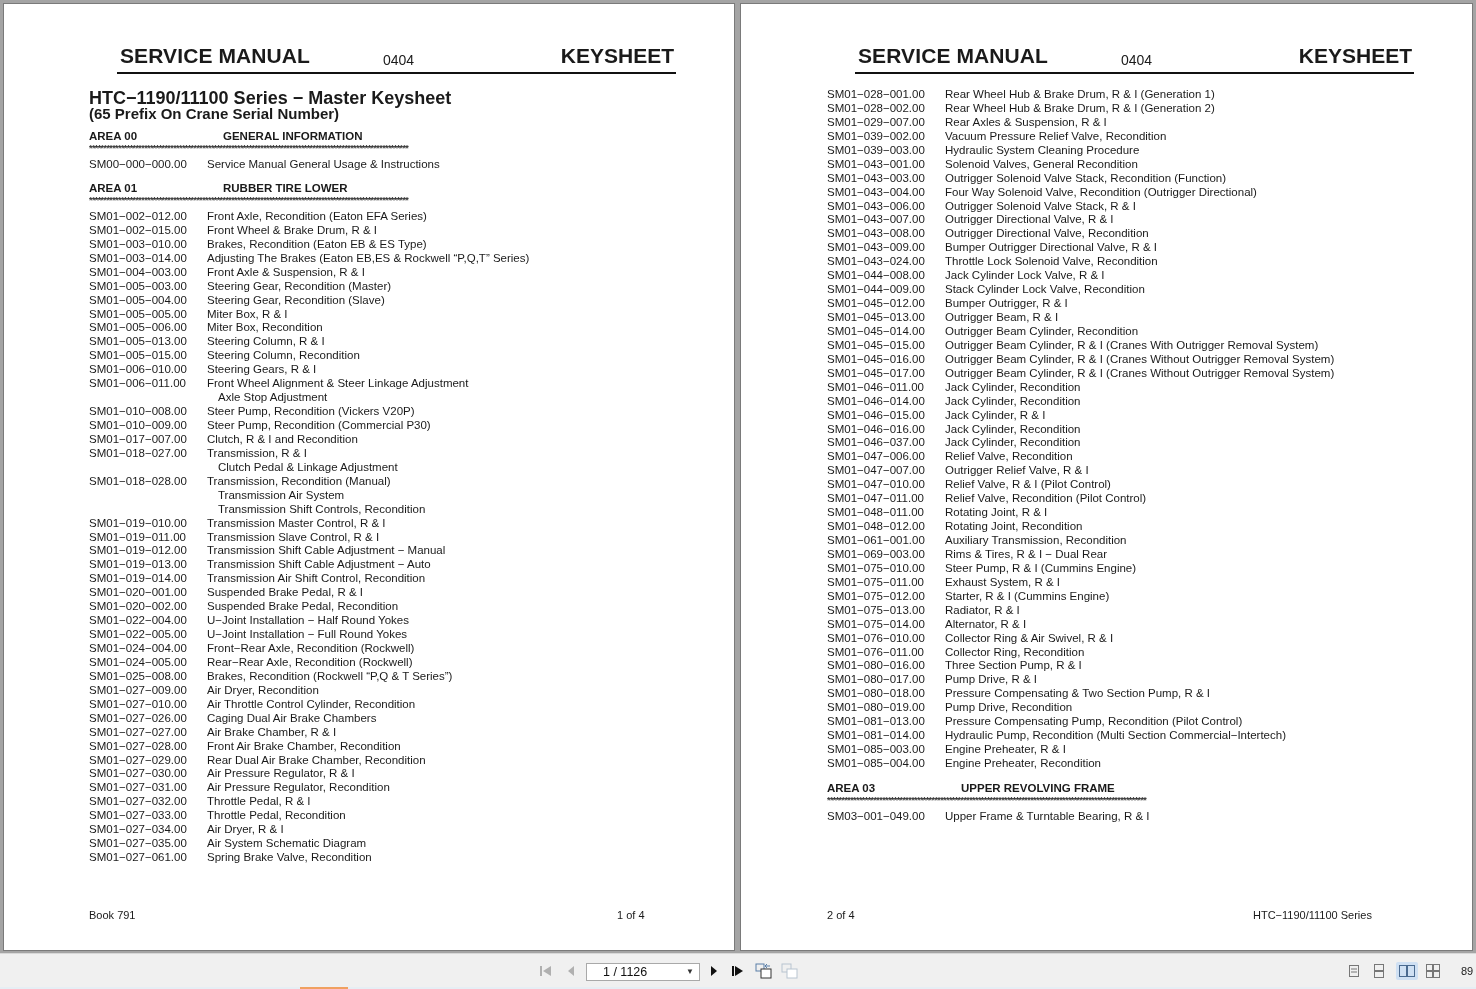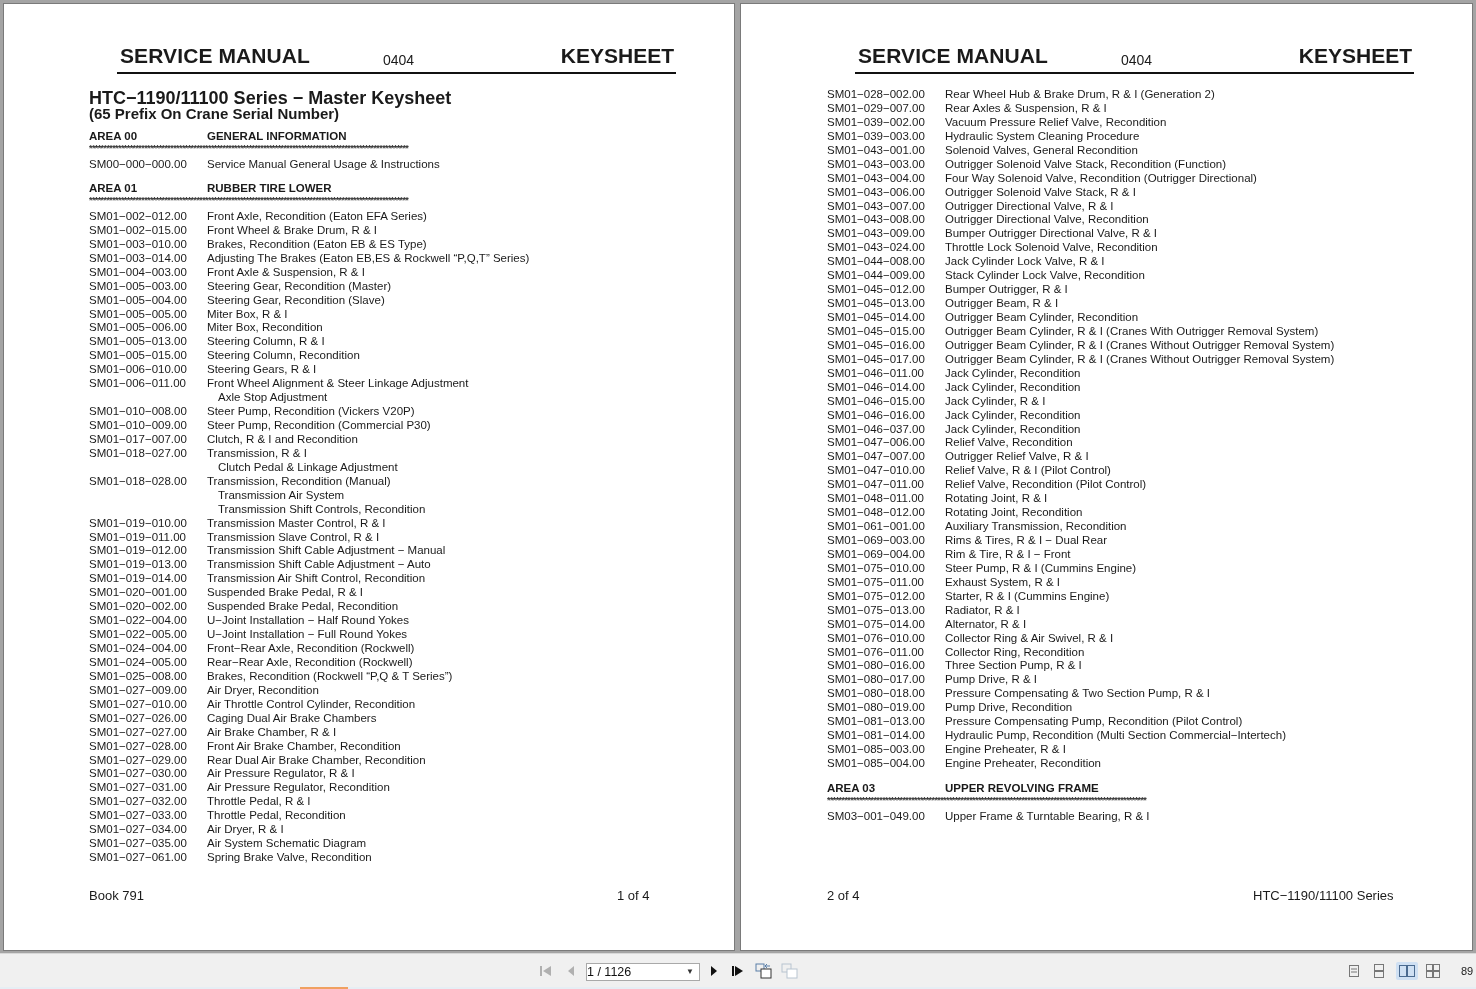--- a/index.html
+++ b/index.html
@@ -23,39 +23,39 @@
   .hdr .sm { position:absolute; left:3px; top:0; font-size:21px; font-weight:bold; letter-spacing:0.1px; }
   .hdr .code { position:absolute; left:266px; top:8px; font-size:14px; }
   .hdr .ks { position:absolute; right:2px; top:0; font-size:21px; font-weight:bold; }
   .doc-title { position:absolute; left:85px; top:84px; font-size:18px; font-weight:bold; }
   .doc-sub { position:absolute; left:85px; top:101px; font-size:15px; font-weight:bold; }
   .content { position:absolute; font-size:11.5px; line-height:13.95px; }
   .page.left .content { left:85px; top:126px; width:570px; }
   .page.right .content { left:86px; top:84px; width:600px; }
   .area { position:relative; height:14px; font-weight:bold; font-size:11.5px; margin-top:0; }
   .area .a-lab { position:absolute; left:0; }
-  .area .a-name { position:absolute; left:118px;text-align:right; }
+  .area .a-name { position:absolute; left:134px;text-align:right; }
   .stars { font-size:9px; letter-spacing:-0.6px; height:9px; line-height:9px; overflow:hidden; white-space:nowrap; width:552px; font-weight:bold; color:#333; margin-bottom:5px; }
   .row { position:relative; height:13.95px; white-space:nowrap; }
   .row .code { position:absolute; left:0; }
   .row .desc { position:absolute; left:118px; }
   .row.cont .desc { left:129px; }
   .gap { height:10px; }
-  .foot { position:absolute; top:884px; font-size:13px; }
+  .foot { position:absolute; top:905px; font-size:11px; }
   .toolbar {
     position:absolute; left:0; top:953px; width:1476px; height:36px;
     background:#f0f0f0; border-top:1px solid #d8d8d8;
   }
   .toolbar .strip { position:absolute; left:0; bottom:0; width:1476px; height:3px; background:#e6eef4; }
   .toolbar .strip .orange { position:absolute; left:300px; width:48px; height:3px; background:#f0a060; }
   .tb-btn { position:absolute; top:8px; width:18px; height:18px; display:flex; align-items:center; justify-content:center; }
   .page-box {
     position:absolute; left:586px; top:9px; width:114px; height:18px;
     background:#fff; border:1px solid #a9a9a9; box-sizing:border-box;
-    font-size:12.5px; line-height:16px; padding-left:0; color:#111;
+    font-size:12.5px; line-height:16px; padding-left:16px; color:#111;
   }
   .page-box .dd { position:absolute; right:5px; top:0; font-size:8px; color:#333; }
   .zoom-val { position:absolute; left:1461px; top:11px; font-size:11px; color:#222;text-align:right; }
   .view-btn.active { background:#cfe0f3; border-radius:2px; }
 </style>
 </head>
 <body>
 
 <div class="viewer">
 
@@ -285,20 +285,24 @@
   <div class="page right">
     <div class="page-inner">
       <div class="hdr">
         <span class="sm">SERVICE MANUAL</span>
         <span class="code">0404</span>
         <span class="ks">KEYSHEET</span>
       </div>
       <div class="content">
         <div id="p2rows">
             <div class="row">
+              <span class="code">SM01−028−001.00</span>
+              <span class="desc">Rear Wheel Hub &amp; Brake Drum, R &amp; I (Generation 1)</span>
+            </div>
+            <div class="row">
               <span class="code">SM01−028−002.00</span>
               <span class="desc">Rear Wheel Hub &amp; Brake Drum, R &amp; I (Generation 2)</span>
             </div>
             <div class="row">
               <span class="code">SM01−029−007.00</span>
               <span class="desc">Rear Axles &amp; Suspension, R &amp; I</span>
             </div>
             <div class="row">
               <span class="code">SM01−039−002.00</span>
               <span class="desc">Vacuum Pressure Relief Valve, Recondition</span>
@@ -415,24 +419,20 @@
               <span class="code">SM01−048−012.00</span>
               <span class="desc">Rotating Joint, Recondition</span>
             </div>
             <div class="row">
               <span class="code">SM01−061−001.00</span>
               <span class="desc">Auxiliary Transmission, Recondition</span>
             </div>
             <div class="row">
               <span class="code">SM01−069−003.00</span>
               <span class="desc">Rims &amp; Tires, R &amp; I − Dual Rear</span>
-            </div>
-            <div class="row">
-              <span class="code">SM01−069−004.00</span>
-              <span class="desc">Rim &amp; Tire, R &amp; I − Front</span>
             </div>
             <div class="row">
               <span class="code">SM01−075−010.00</span>
               <span class="desc">Steer Pump, R &amp; I (Cummins Engine)</span>
             </div>
             <div class="row">
               <span class="code">SM01−075−011.00</span>
               <span class="desc">Exhaust System, R &amp; I</span>
             </div>
             <div class="row">

